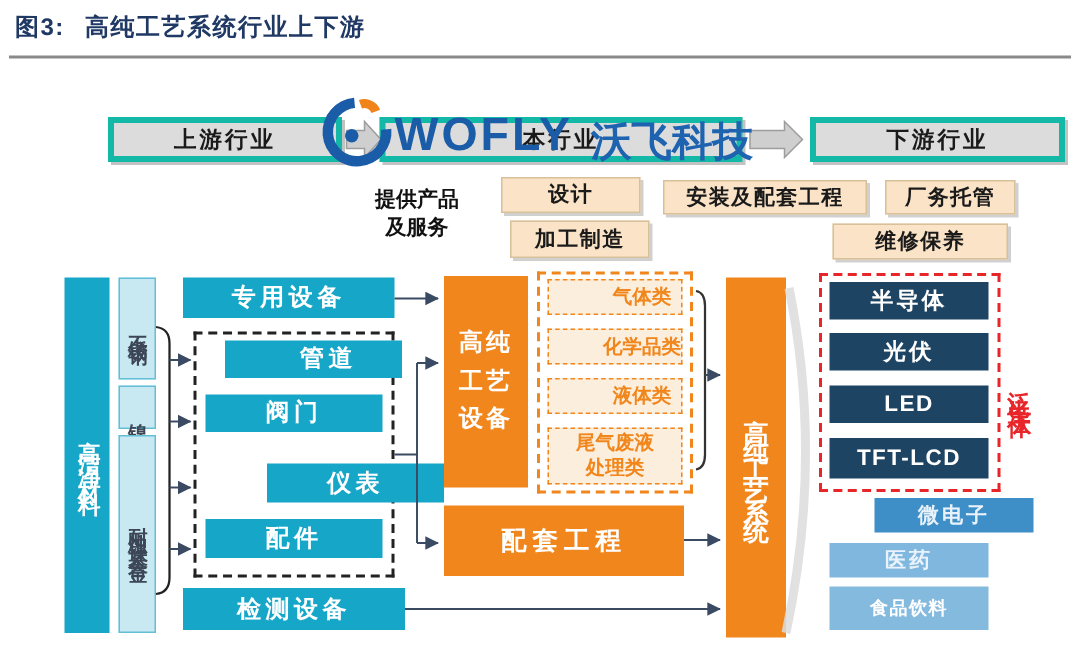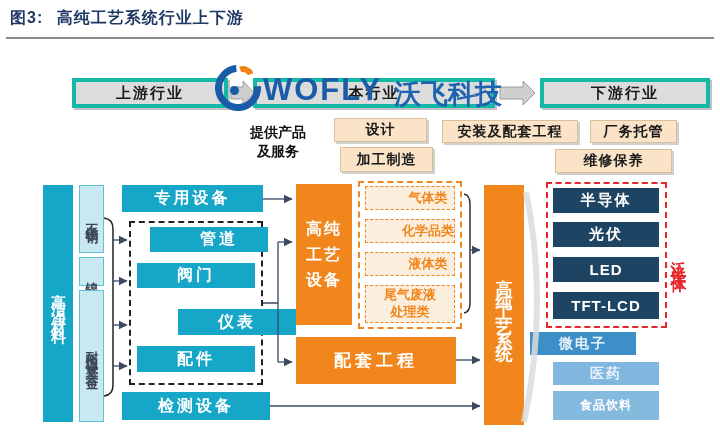--- a/index.html
+++ b/index.html
@@ -100,21 +100,21 @@
   <div class="abs orange ctr z2" style="left:296px; top:337px; width:160px; height:47px; font-size:17px; letter-spacing:4px;">配套工程</div>
 
   <div class="abs orange ctr vtext z2" style="left:484px; top:185px; width:40px; height:240px; font-size:17px; letter-spacing:13px;">高纯工艺系统</div>
 
   <div class="abs dash-red z2" style="left:546px; top:182px; width:121px; height:146px;"></div>
   <div class="abs navy ctr z2" style="left:553px; top:188px; width:106px; height:25px;">半导体</div>
   <div class="abs navy ctr z2" style="left:553px; top:222px; width:106px; height:25px;">光伏</div>
   <div class="abs navy ctr z2" style="left:553px; top:257px; width:106px; height:25px; letter-spacing:1px;">LED</div>
   <div class="abs navy ctr z2" style="left:553px; top:292px; width:106px; height:27px; letter-spacing:1px;">TFT-LCD</div>
   <div class="abs ctr vtext red-vlabel z2" style="left:668px; top:210px; width:20px; height:96px;">泛半导体</div>
-  <div class="abs bluemid ctr z2" style="left:530px; top:332px; width:106px; height:23px;">微电子</div>
+  <div class="abs bluemid ctr z2" style="left:583px; top:332px; width:106px; height:23px;">微电子</div>
   <div class="abs bluelight ctr z2" style="left:553px; top:362px; width:106px; height:23px;">医药</div>
   <div class="abs bluelight2 ctr z2" style="left:553px; top:391px; width:106px; height:29px;">食品饮料</div>
 
   <svg class="overlay" width="720" height="448" viewBox="0 0 720 448">
     <defs>
       <marker id="ah" markerWidth="8" markerHeight="8" refX="6.5" refY="3.5" orient="auto">
         <path d="M0,0 L7,3.5 L0,7 Z" fill="#3A4A63"></path>
       </marker>
     </defs>
 

